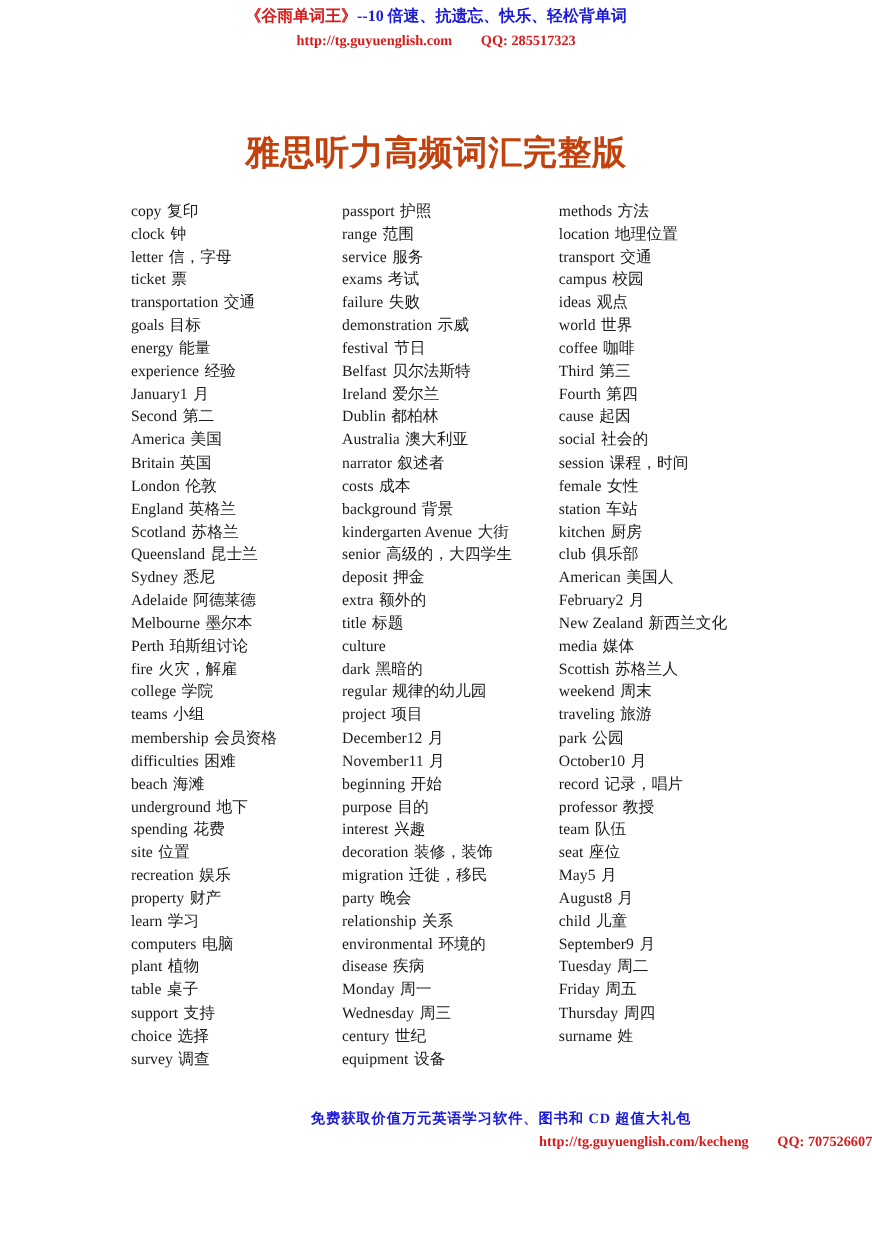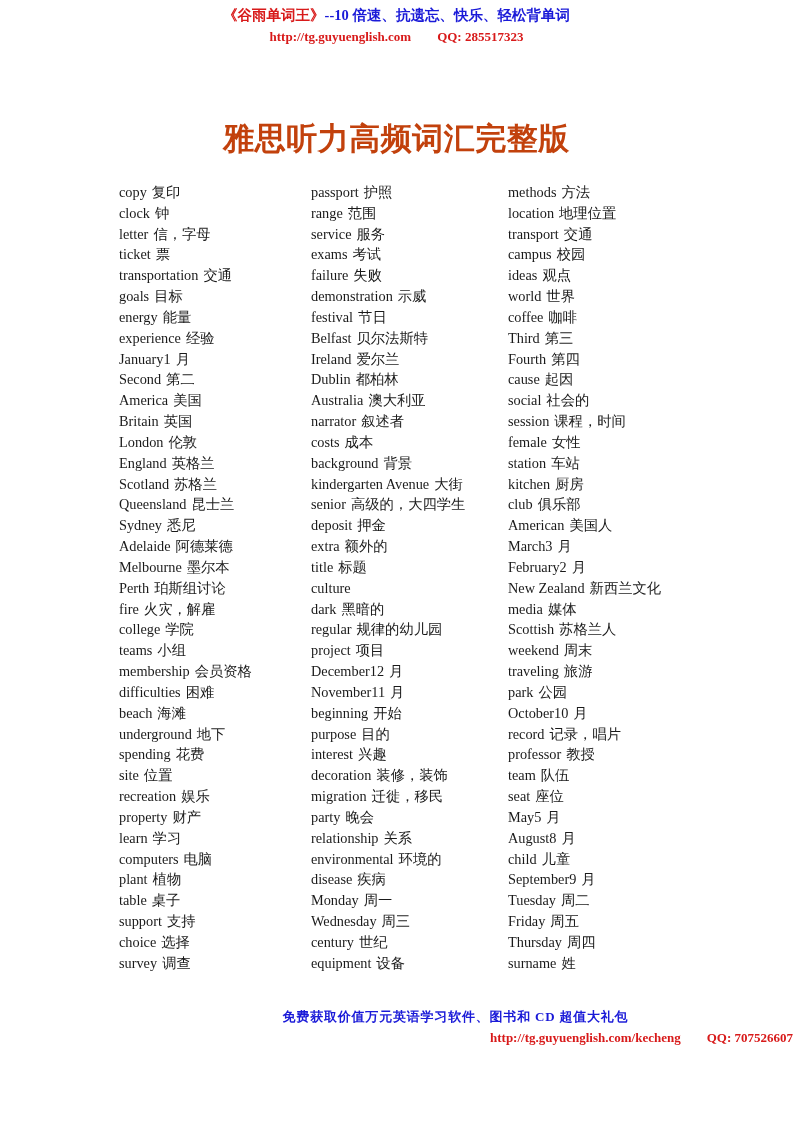--- a/index.html
+++ b/index.html
@@ -225,21 +225,20 @@
         <div class="vocab-item"><span class="en">Third</span><span class="zh">第三</span></div>
         <div class="vocab-item"><span class="en">Fourth</span><span class="zh">第四</span></div>
         <div class="vocab-item"><span class="en">cause</span><span class="zh">起因</span></div>
         <div class="vocab-item"><span class="en">social</span><span class="zh">社会的</span></div>
         <div class="vocab-item"><span class="en">session</span><span class="zh">课程，时间</span></div>
         <div class="vocab-item"><span class="en">female</span><span class="zh">女性</span></div>
         <div class="vocab-item"><span class="en">station</span><span class="zh">车站</span></div>
         <div class="vocab-item"><span class="en">kitchen</span><span class="zh">厨房</span></div>
         <div class="vocab-item"><span class="en">club</span><span class="zh">俱乐部</span></div>
         <div class="vocab-item"><span class="en">American</span><span class="zh">美国人</span></div>
-        <div class="vocab-item"><span class="en">March3</span><span class="zh">月</span></div>
         <div class="vocab-item"><span class="en">February2</span><span class="zh">月</span></div>
         <div class="vocab-item"><span class="en">New Zealand</span><span class="zh">新西兰文化</span></div>
         <div class="vocab-item"><span class="en">media</span><span class="zh">媒体</span></div>
         <div class="vocab-item"><span class="en">Scottish</span><span class="zh">苏格兰人</span></div>
         <div class="vocab-item"><span class="en">weekend</span><span class="zh">周末</span></div>
         <div class="vocab-item"><span class="en">traveling</span><span class="zh">旅游</span></div>
         <div class="vocab-item"><span class="en">park</span><span class="zh">公园</span></div>
         <div class="vocab-item"><span class="en">October10</span><span class="zh">月</span></div>
         <div class="vocab-item"><span class="en">record</span><span class="zh">记录，唱片</span></div>
         <div class="vocab-item"><span class="en">professor</span><span class="zh">教授</span></div>

